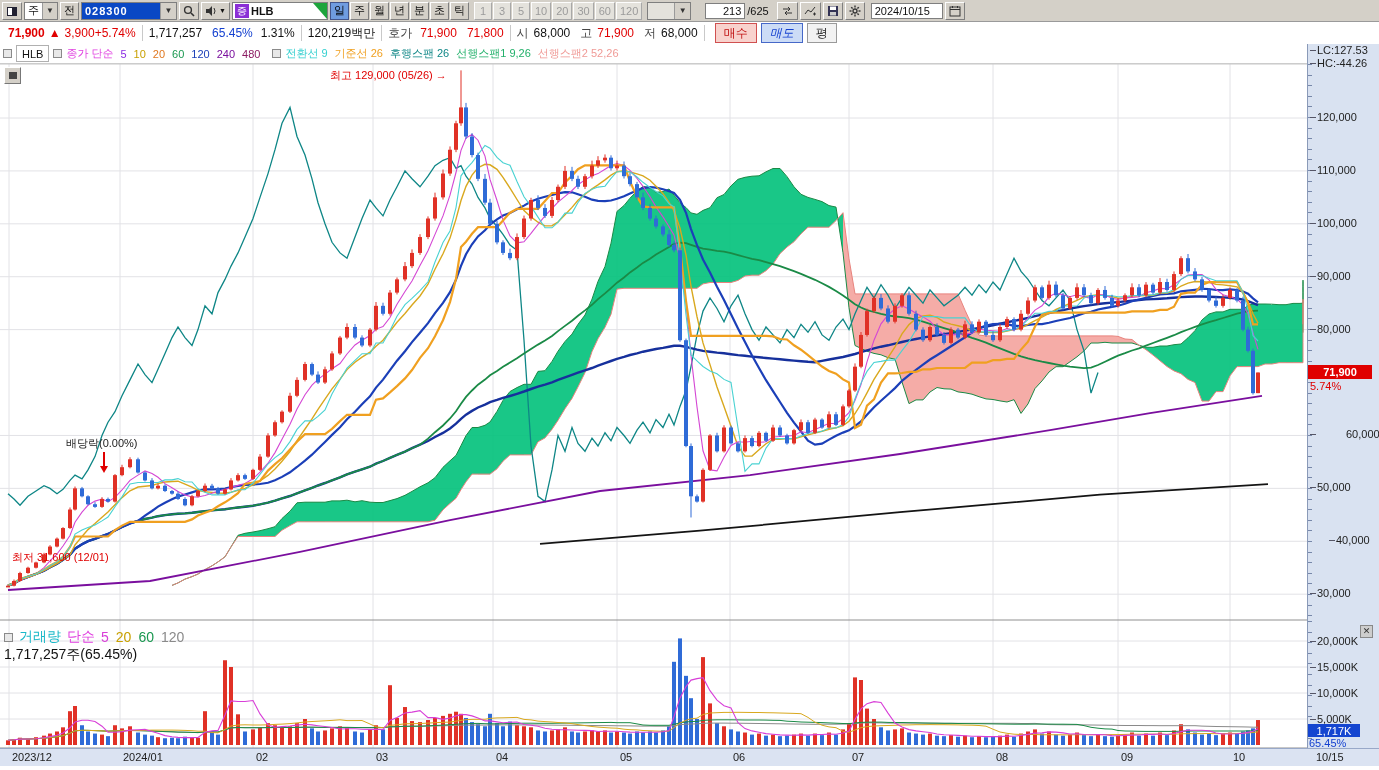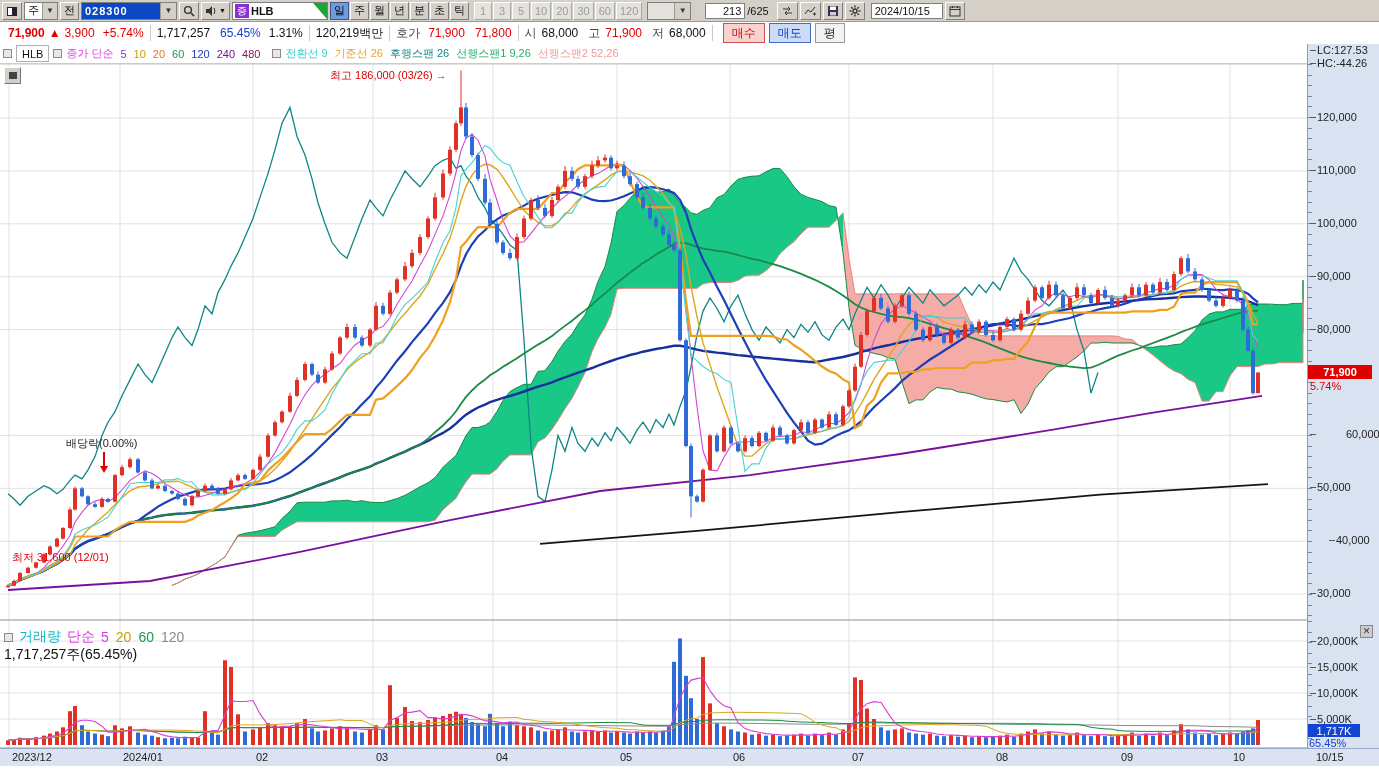--- a/index.html
+++ b/index.html
@@ -16,21 +16,21 @@
   #mkt{width:14px;height:14px;background:#8b2fd6;color:#fff;display:flex;align-items:center;justify-content:center;font-size:10px;margin:0 2px;}
   #corner-fold{position:absolute;right:0;top:0;width:0;height:0;border-top:16px solid #1da53c;border-left:14px solid transparent;}
   .ipt{height:16px;background:#fff;border:1px solid #7f7f7f;display:flex;align-items:center;padding:0 3px;box-sizing:border-box;}
   .icon-svg{display:block;}
   
   #infobar{position:absolute;left:0;top:22px;width:1379px;height:22px;background:#fff;border-bottom:1px solid #b9b9b9;display:flex;align-items:center;font-size:12px;}
   #infobar .sep{width:1px;height:16px;background:#c9c9c9;margin:0 6px;}
   .red{color:#e00000;} .blue{color:#1441d0;} .bold{font-weight:bold;}
   .tradebtn{height:18px;padding:0 8px;display:flex;align-items:center;border:1px solid;font-size:12px;margin-left:4px;}
   #buybtn{background:#f8d2cd;border-color:#d05050;color:#c01010;}
-  #sellbtn{background:#ccdcf6;border-color:#4668c8;color:#1441d0;}
+  #sellbtn{background:#ccdcf6;border-color:#4668c8;color:#1441d0;font-style:italic;}
   #avgbtn{background:#f2f2f2;border-color:#9a9a9a;color:#222;}
   
   #chead{position:absolute;left:0;top:44px;width:1307px;height:20px;background:#fff;border-bottom:1px solid #cfcfcf;display:flex;align-items:center;gap:4px;padding:0 3px;box-sizing:border-box;font-size:11px;}
   .chk{width:7px;height:7px;border:1px solid #8a8a8a;background:#e8e8e8;flex:none;}
   #hlb-box{border:1px solid #b0b0b0;padding:0 5px;height:15px;display:flex;align-items:center;background:#fff;}
   .leg{display:flex;gap:7px;align-items:center;white-space:nowrap;}
   
   #chartwrap{position:absolute;left:0;top:44px;width:1379px;height:722px;}
   #margin{position:absolute;left:1307px;top:0;width:72px;height:704px;background:#d9e2f1;border-left:1px solid #8a9ab8;box-sizing:border-box;}
   #tickstrip1,#tickstrip2{position:absolute;left:0;width:4px;background-image:repeating-linear-gradient(to bottom,#7788aa 0 1px,transparent 1px 10.6px);}
@@ -156,21 +156,21 @@
           <line x1="8.5" y1="1" x2="8.5" y2="3" stroke="#333"></line>
         </svg>
       </div>
   </div>
 
   <div id="infobar">
     <span style="width:8px"></span>
     <span class="red bold">71,900</span>
     <span class="red" style="margin:0 4px">▲</span>
     <span class="red">3,900</span>
-    <span class="red" style="margin-left:8px">+5.74%</span>
+    <span class="red" style="">+5.74%</span>
     <span class="sep"></span>
     <span>1,717,257</span>
     <span class="blue" style="margin-left:10px">65.45%</span>
     <span style="margin-left:8px">1.31%</span>
     <span class="sep"></span>
     <span>120,219백만</span>
     <span class="sep"></span>
     <span style="color:#444">호가</span>
     <span class="red" style="margin-left:8px">71,900</span>
     <span class="red" style="margin-left:10px">71,800</span>
@@ -1036,21 +1036,21 @@
         </div>
     </div>
 
     <div id="pricebox" style="top: 321.497px;">71,900</div>
     <div class="annot red" style="left: 1310px; top: 336.497px;">5.74%</div>
     <div id="volbox" style="top:680px">1,717K</div>
     <div class="annot blue" style="left:1309px;top:693px">65.45%</div>
     <div id="volclose">✕</div>
 
 
-    <div class="annot red" style="left:330px;top:24px"><span>최고 186,000 (03/26)</span> <b>→</b></div>
+    <div class="annot red" style="left:330px;top:24px"><span>최고 129,000 (05/26)</span> <b>→</b></div>
     <div class="annot" style="left:66px;top:392px;color:#222">배당락(0.00%)</div>
     <div class="annot red" style="left:12px;top:506px">최저 31,600 (12/01)</div>
 
     <div id="vleg">
       <div style="display:flex;align-items:center;gap:6px">
         <span class="chk"></span>
         <span style="color:#18b8c8">거래량</span>
         <span style="color:#e040e0">단순</span>
         <span class="leg" id="volma-leg">
             <span style="color: rgb(216, 63, 216);">5</span>

